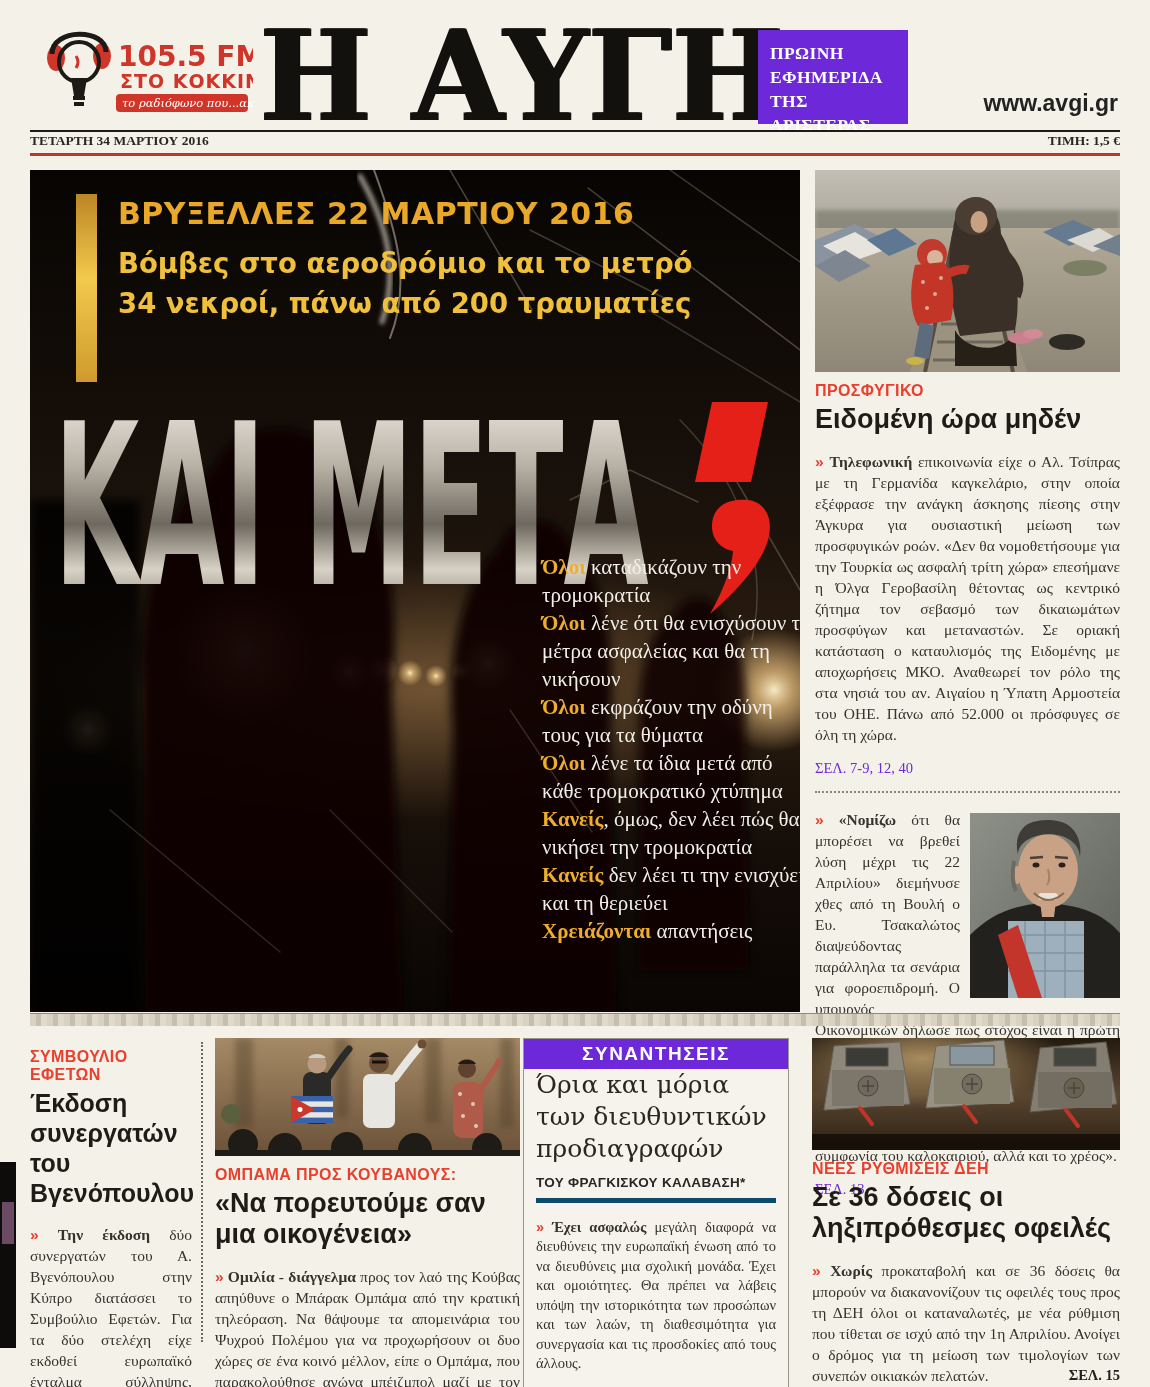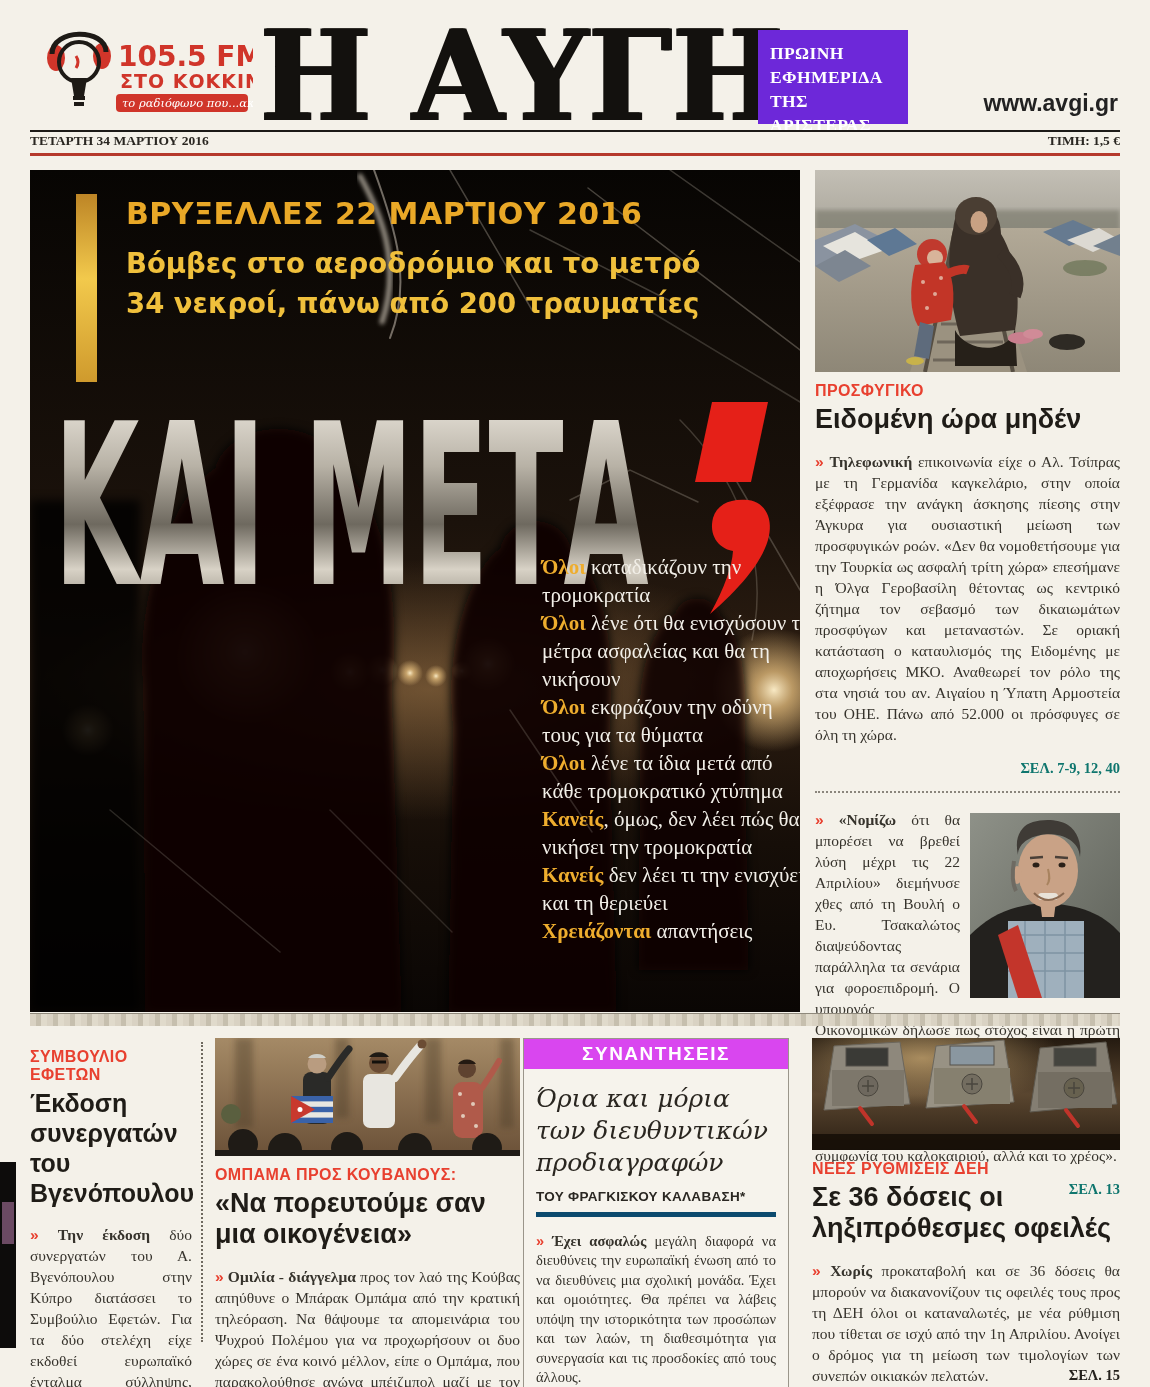--- a/index.html
+++ b/index.html
@@ -21,63 +21,63 @@
   .dateline{position:absolute;left:30px;top:133px;width:1090px;height:18px;
             font-size:13.5px;font-weight:bold;color:#2a2722;}
   .dateline .dl-left{position:absolute;left:0;}
   .dateline .dl-center{position:absolute;left:0;width:100%;text-align:center;}
   .dateline .dl-right{position:absolute;right:0;}
   
   .lead{position:absolute;left:30px;top:170px;width:770px;height:842px;background:#0c0805;overflow:hidden;}
   .lead svg.photo{position:absolute;left:0;top:0;}
   .gold-bar{position:absolute;left:46px;top:24px;width:21px;height:188px;
             background:linear-gradient(180deg,#bd8526,#f2c94c 45%,#cf9a2d);}
-  .kicker{position:absolute;left:88px;top:26px;font-family:"DejaVu Sans",sans-serif;font-weight:bold;margin-left:8px;}
+  .kicker{position:absolute;left:88px;top:26px;font-family:"DejaVu Sans",sans-serif;font-weight:bold;}
   .kicker .k1{font-size:30px;color:#e9a827;letter-spacing:.5px;margin-bottom:12px;}
   .kicker .k2{font-size:27.5px;color:#f0c03c;line-height:40px;}
   .big-headline{position:absolute;left:24px;top:224px;font-family:"DejaVu Sans",sans-serif;
                 font-weight:900;font-size:155px;line-height:1;white-space:nowrap;
                 transform:scale(0.71,1.45);transform-origin:top left;
                 background:linear-gradient(180deg,#ece7de 0%,#b8b2a6 32%,#6e695f 58%,#d8d2c6 78%,#857f73 100%);
                 -webkit-background-clip:text;background-clip:text;color:transparent;}
   .qmark{position:absolute;left:658px;top:232px;width:88px;height:214px;}
   .statements{position:absolute;left:512px;top:383px;width:270px;font-size:21px;line-height:28px;
               color:#f2efe8;}
   .statements b{color:#eead2e;font-weight:bold;}
   
   .rcol{position:absolute;left:815px;top:170px;width:305px;}
   .sec-label{font-family:"Liberation Sans",sans-serif;font-weight:bold;font-size:16px;
              color:#e8402f;letter-spacing:.4px;margin:10px 0 4px 0;}
   .headline1{font-family:"Liberation Sans",sans-serif;font-weight:bold;font-size:27px;
              line-height:31px;color:#1f1c17;margin:2px 0 8px 0;}
   .body-text{font-size:15.5px;line-height:21px;text-align:justify;color:#36332c;}
   .chev{color:#e8402f;font-weight:bold;font-family:"Liberation Sans",sans-serif;}
   .lead-word{font-weight:bold;}
-  .pageref{font-weight:bold;font-size:14.5px;text-align:right;margin-top:4px;color:#0f766e;}
+  .pageref{font-weight:normal;font-size:14.5px;margin-top:4px;color:#6d28d9;}
   .pageref-inline{float:right;font-weight:bold;font-size:14.5px;color:#25221d;}
   .dotted-hr{border:none;border-top:2px dotted #8a857c;margin:14px 0 8px 0;}
   .headline2{font-family:"Liberation Sans",sans-serif;font-weight:bold;font-size:29px;
              line-height:33px;color:#1f1c17;margin:2px 0 10px 0;}
   .portrait{float:right;margin:4px 0 4px 10px;}
   
   .sepband{position:absolute;left:30px;top:1013px;width:1090px;height:12px;
            background:repeating-linear-gradient(90deg,#d9d2c3 0 6px,#c6bfae 6px 11px,#e0dacb 11px 17px);
            border-top:1px solid #8f897c;}
   .bcol{position:absolute;top:1038px;}
   .col1{left:30px;width:162px;}
   .col1 .headline1{font-size:25px;line-height:30px;}
   .vdot{position:absolute;left:201px;top:1042px;height:300px;border-left:2px dotted #6e695f;}
   .col2{left:215px;width:305px;}
   .col3{left:523px;width:266px;background:#f6f3ec;border:1px solid #9a958a;box-sizing:border-box;
         padding:0 12px 16px 12px;position:absolute;}
-  .banner{background:#d946ef;color:#fff;text-align:center;font-family:"Liberation Sans",sans-serif;
+  .banner{background:#6d28d9;color:#fff;text-align:center;font-family:"Liberation Sans",sans-serif;
           font-weight:bold;font-size:19px;letter-spacing:1.5px;height:30px;line-height:30px;
           margin:0 -12px;}
-  .it-headline{font-family:"DejaVu Serif",serif;font-style:italic;font-size:25px;line-height:32px;
-               color:#2a2620;margin:14px 0 10px 0;}
+  .it-headline{font-family:"DejaVu Serif",serif;font-size:25px;line-height:32px;
+               color:#2a2620;margin:0 0 10px 0;}
   .byline{font-family:"Liberation Sans",sans-serif;font-weight:bold;font-size:13.5px;color:#2a2722;
           letter-spacing:.3px;border-bottom:5px solid #0c4a6e;padding-bottom:8px;margin-bottom:10px;}
   .col3 .body-text{font-size:14.5px;line-height:19.5px;}
   .col4{left:812px;width:308px;}
   .bphoto{display:block;margin-bottom:6px;}
   
   .edge-strip{position:absolute;left:0;top:1162px;width:16px;height:186px;background:#0d0c0b;}
   .edge-tag{position:absolute;left:2px;top:40px;width:12px;height:42px;background:#6b4a63;}
 </style>
 </head>

